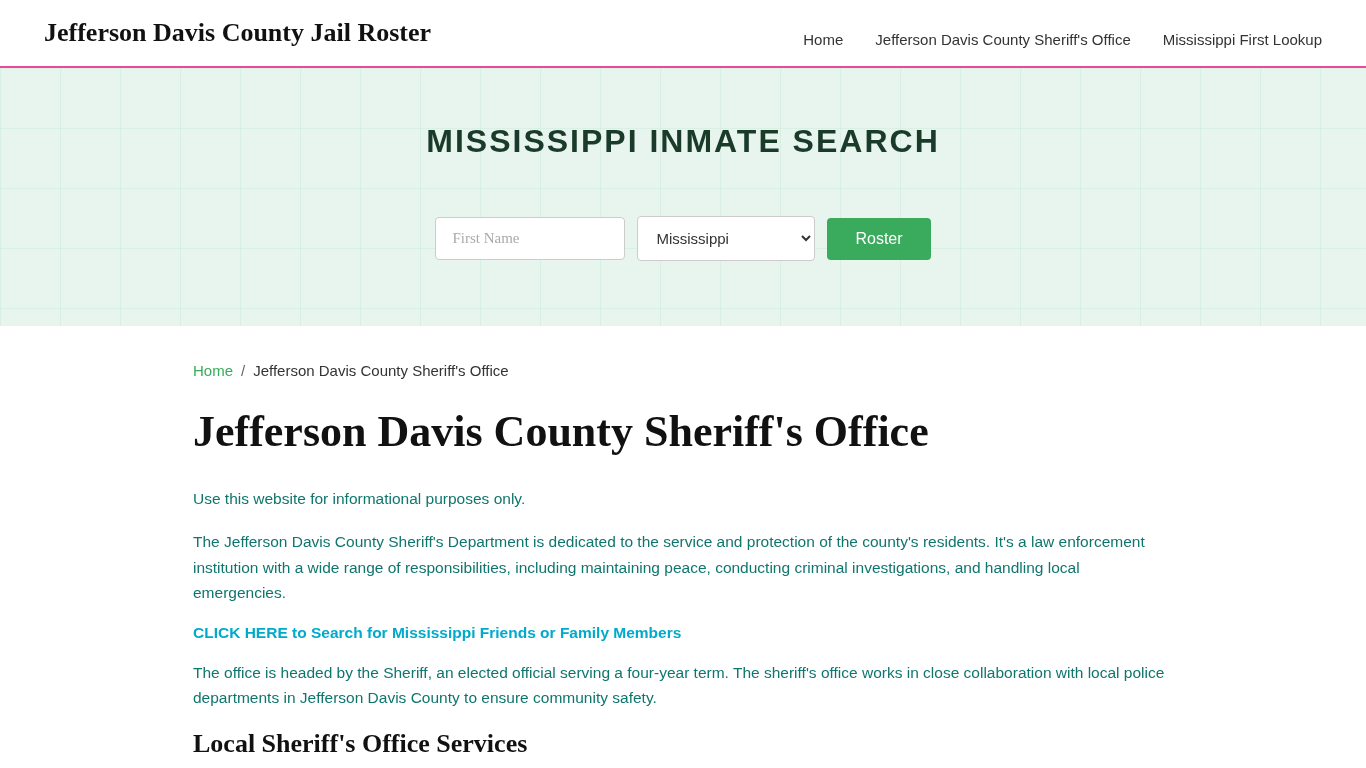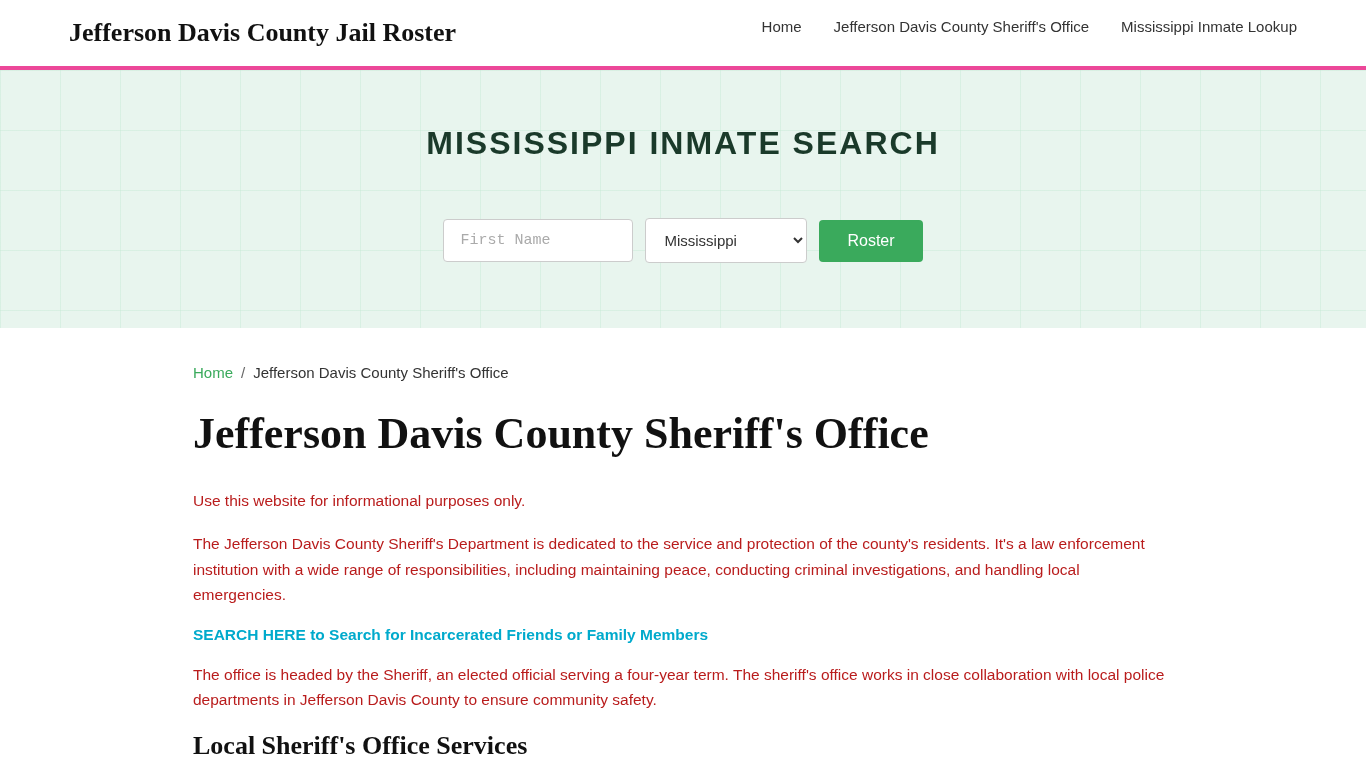--- a/index.html
+++ b/index.html
@@ -12,24 +12,24 @@
       font-size: 16px;
       color: #333;
       background: #fff;
       width: 1366px;
       min-height: 768px;
     }
 
     
     header {
       display: flex;
-      align-items: flex-start;
+      align-items: flex-end;
       justify-content: space-between;
-      padding: 18px 69px;
-      border-bottom: 4px solid #ec4899;
+      padding: 18px 44px;
+      border-bottom: 2px solid #ec4899;
       background: #fff;
     }
     .site-title {
       font-size: 26px;
       font-weight: 900;
       color: #111;
       font-family: Georgia, serif;
     }
     nav {
       display: flex;
@@ -68,32 +68,32 @@
       align-items: center;
       gap: 12px;
       flex-wrap: wrap;
     }
     .search-form input {
       padding: 12px 16px;
       font-size: 15px;
       border: 1px solid #ccc;
       border-radius: 4px;
       width: 190px;
-      font-family: Liberation Mono, monospace;
+      font-family: Liberation Serif, serif;
       color: #aaa;
     }
     .search-form input::placeholder {
       color: #aaa;
     }
     .search-form select {
       padding: 12px 14px;
       font-size: 15px;
       border: 1px solid #ccc;
       border-radius: 4px;
-      width: 162px;
+      width: 178px;
       font-family: Arial, sans-serif;
       color: #333;
       background: #fff;
       appearance: auto;
     }
     .search-btn {
       padding: 12px 28px;
       background: #3aaa5c;
       color: #fff;
       border: none;
@@ -141,21 +141,21 @@
       font-family: Georgia, serif;
       margin-bottom: 28px;
       line-height: 1.15;
     }
 
     
     .body-text {
       font-size: 15.5px;
       font-family: Arial, sans-serif;
       line-height: 1.65;
-      color: #b91c1c;
+      color: #0f766e;
       margin-bottom: 18px;
       max-width: 1050px;
     }
 
     .click-link {
       color: #00aacc;
       text-decoration: none;
       font-weight: bold;
       font-family: Arial, sans-serif;
       font-size: 15.5px;
@@ -181,21 +181,21 @@
     }
   </style>
 </head>
 <body>
 
 <header>
   <span class="site-title">Jefferson Davis County Jail Roster</span>
   <nav>
     <a href="#">Home</a>
     <a href="#">Jefferson Davis County Sheriff's Office</a>
-    <a href="#">Mississippi Inmate Lookup</a>
+    <a href="#">Mississippi First Lookup</a>
   </nav>
 </header>
 
 <section class="hero">
   <h1 class="hero-title">MISSISSIPPI INMATE SEARCH</h1>
   <div class="search-form">
     <input type="text" placeholder="First Name" style="">
     <select>
       <option>Mississippi</option>
       <option>Alabama</option>
@@ -219,21 +219,21 @@
   
   <h1 class="page-heading">Jefferson Davis County Sheriff's Office</h1>
 
   
   <p class="body-text">Use this website for informational purposes only.</p>
 
   
   <p class="body-text">The Jefferson Davis County Sheriff's Department is dedicated to the service and protection of the county's residents. It's a law enforcement institution with a wide range of responsibilities, including maintaining peace, conducting criminal investigations, and handling local emergencies.</p>
 
   
-  <a href="#" class="click-link">SEARCH HERE to Search for Incarcerated Friends or Family Members</a>
+  <a href="#" class="click-link">CLICK HERE to Search for Mississippi Friends or Family Members</a>
 
   
   <p class="body-text">The office is headed by the Sheriff, an elected official serving a four-year term. The sheriff's office works in close collaboration with local police departments in Jefferson Davis County to ensure community safety.</p>
 
   
   <h2 class="section-heading">Local Sheriff's Office Services</h2>
 
   <div class="bottom-border"></div>
 
 </div>

